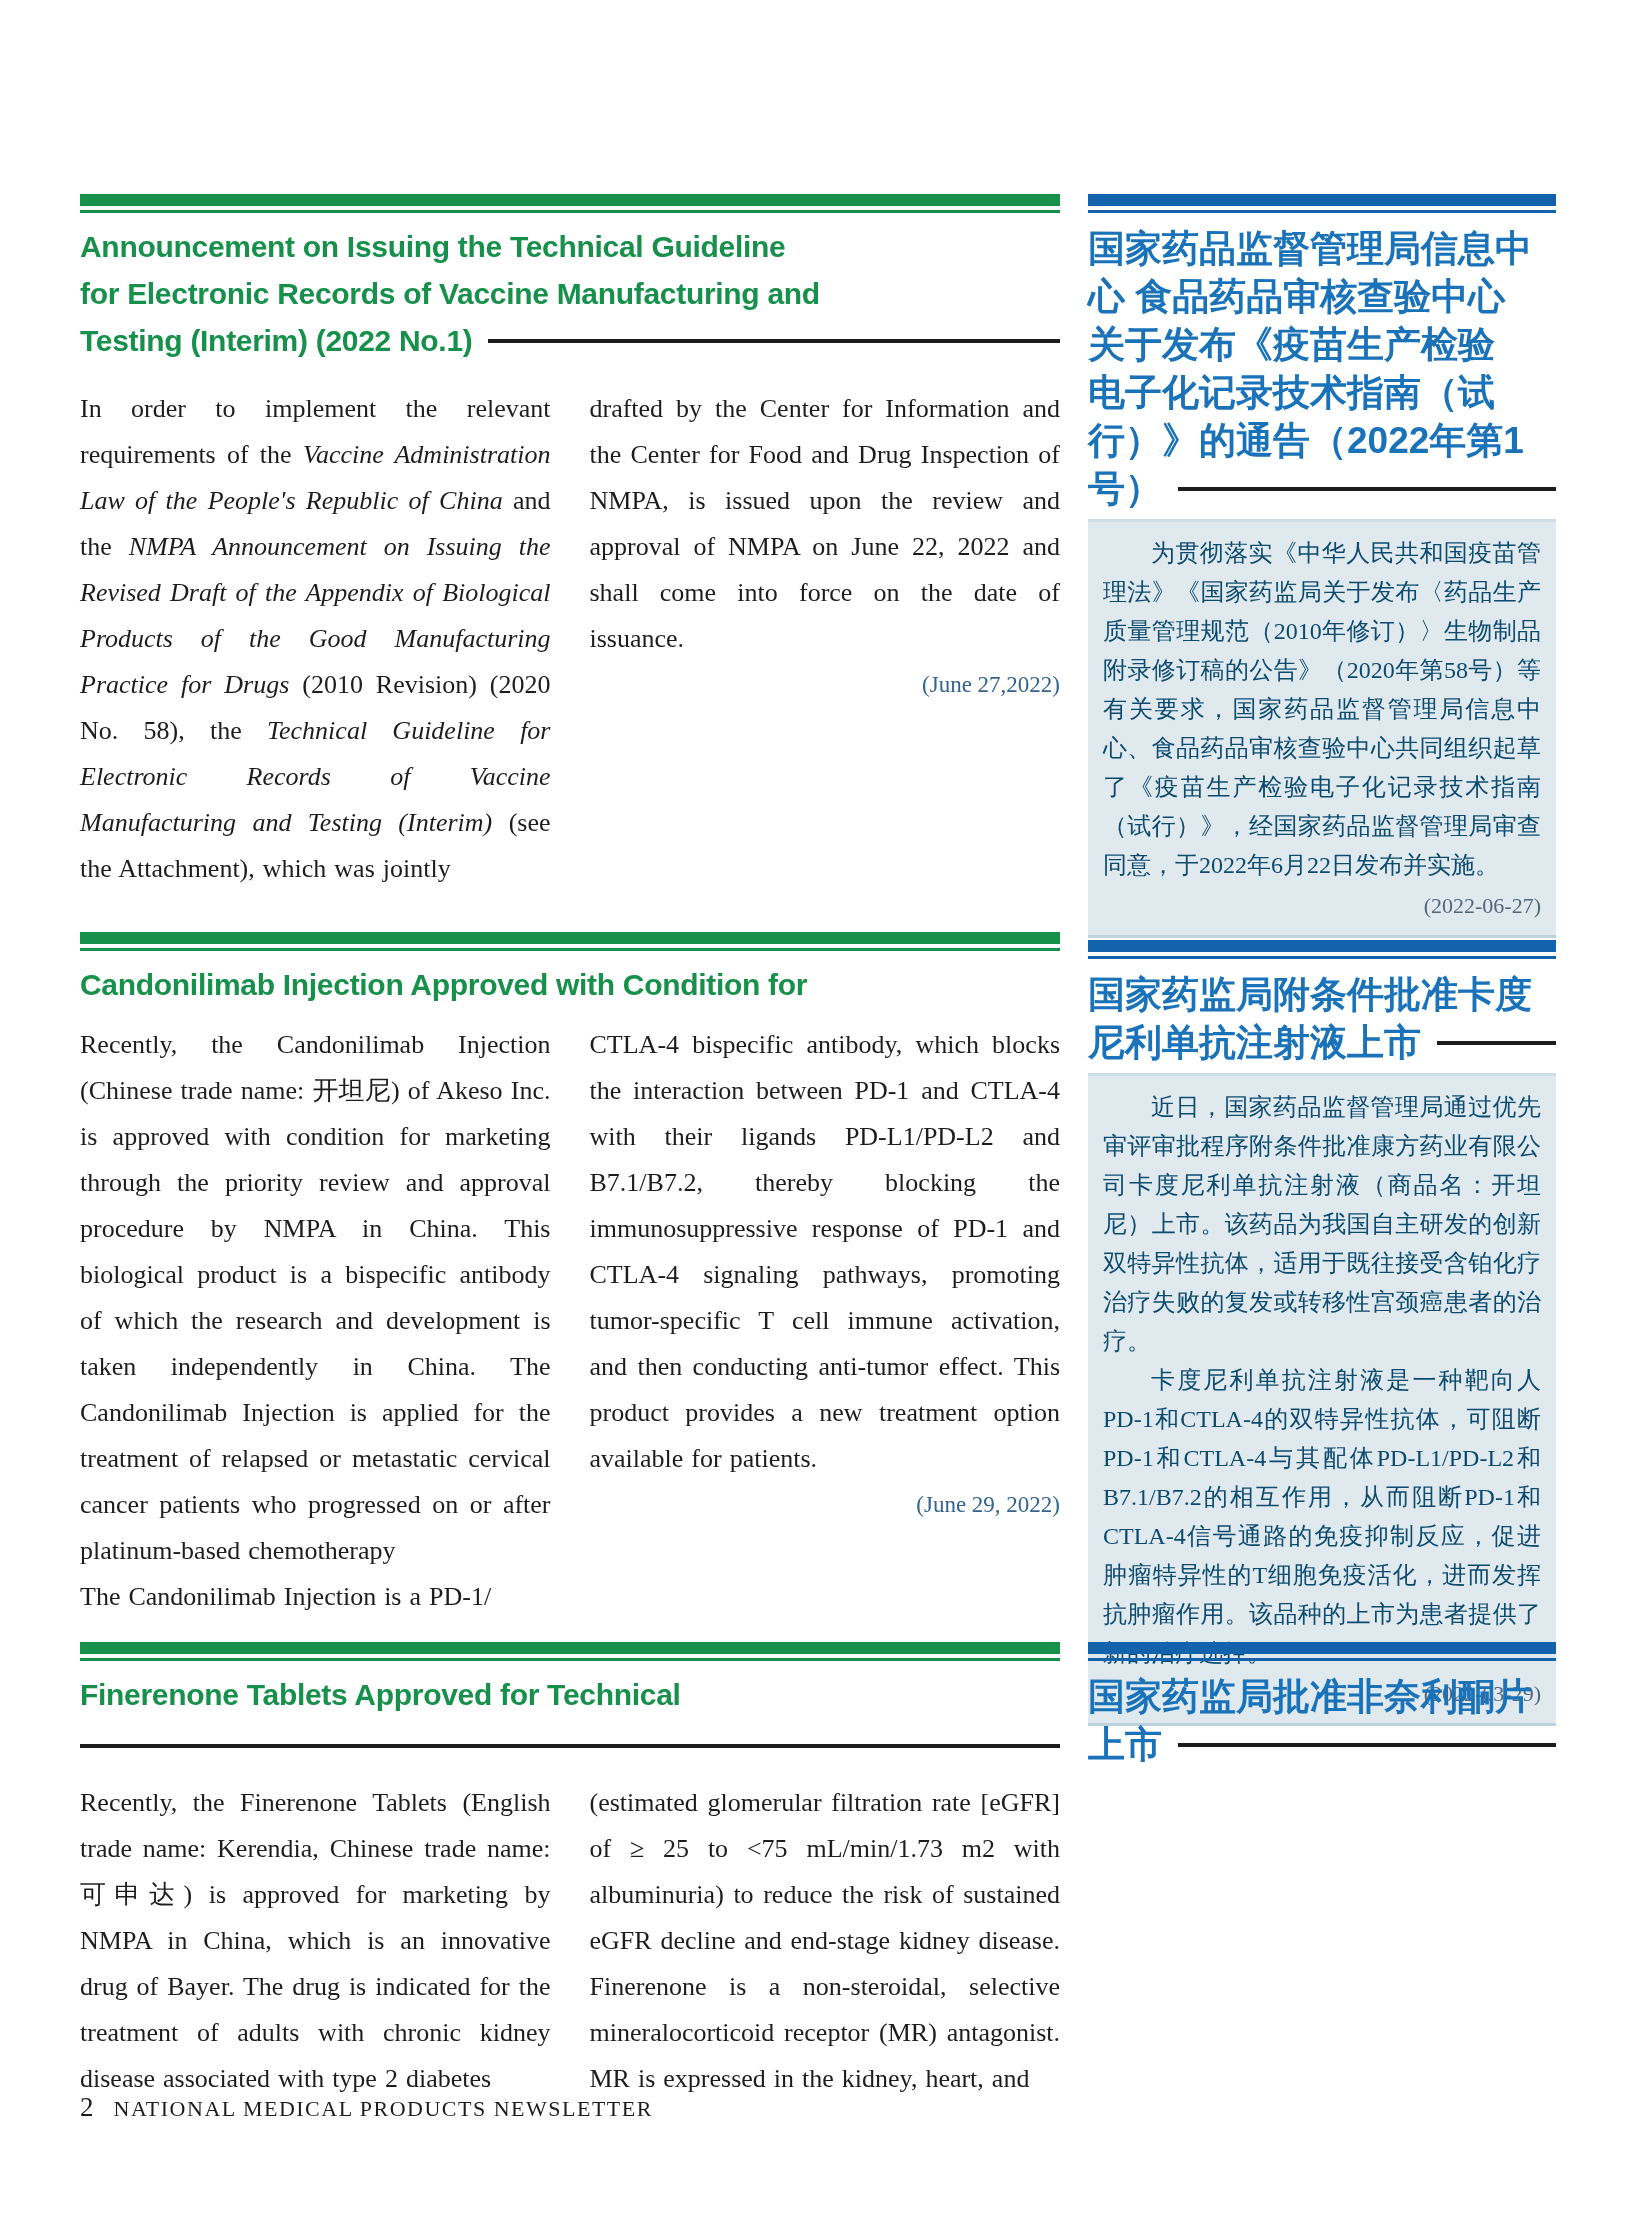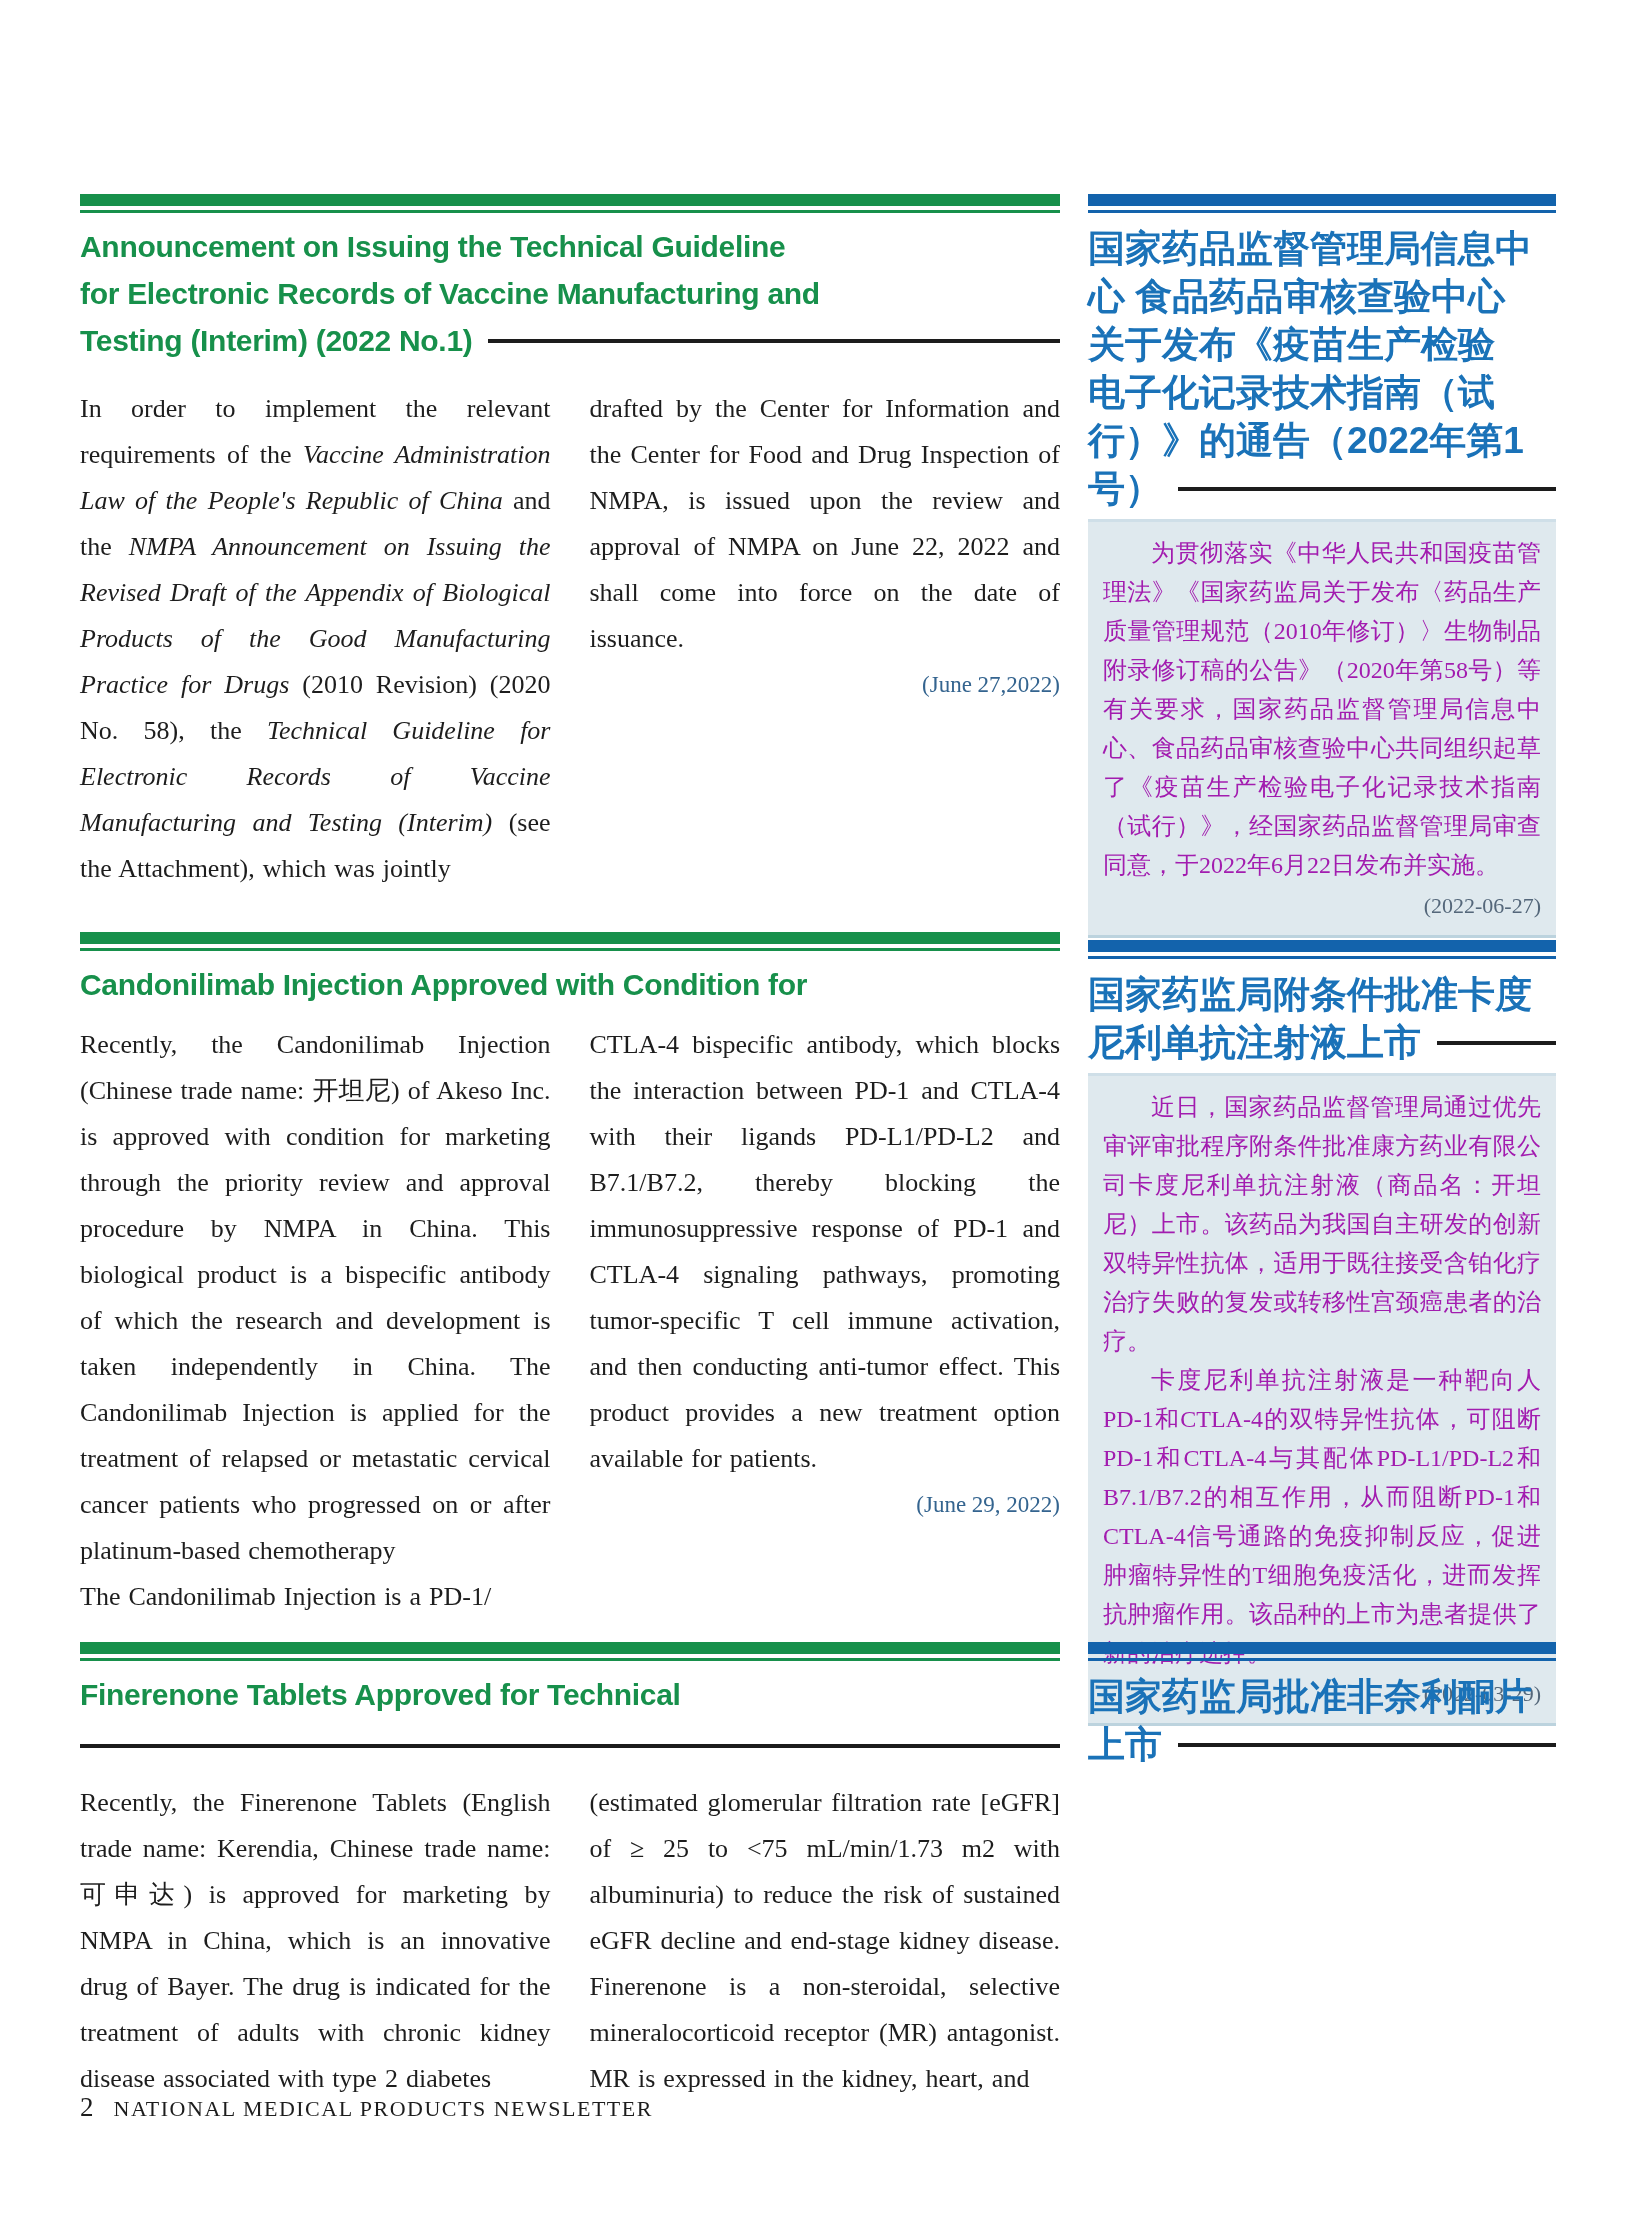--- a/index.html
+++ b/index.html
@@ -35,21 +35,21 @@
   .col{width:471px;}
   .body-en p{margin:0;font-size:26px;line-height:46px;text-align:justify;
     color:#1d1d1d;word-spacing:1.5px;}
   .body-en .it{font-style:italic;}
   .date-en{text-align:right;font-size:23px;line-height:42px;color:#34648f;margin-top:2px;}
 
   
   .zh-box{margin-top:6px;background:#dfe9ee;border-top:3px solid #cfdfe8;
     border-bottom:3px solid #bcd3de;padding:12px 15px 10px;}
   .zh-box p{margin:0;font-size:24px;line-height:39px;text-align:justify;
-    color:#a21caf;text-indent:2em;}
+    color:#0c4a6e;text-indent:2em;}
   .date-zh{text-align:right;font-size:22px;line-height:38px;color:#54677a;margin-top:2px;}
 
   
   #footer{position:absolute;left:80px;top:2092px;display:flex;align-items:baseline;
     gap:20px;color:#1d1d1d;}
   #footer .page-num{font-size:27px;}
   #footer .news-name{font-size:22px;letter-spacing:1.5px;}
 </style>
 </head>
 <body>

